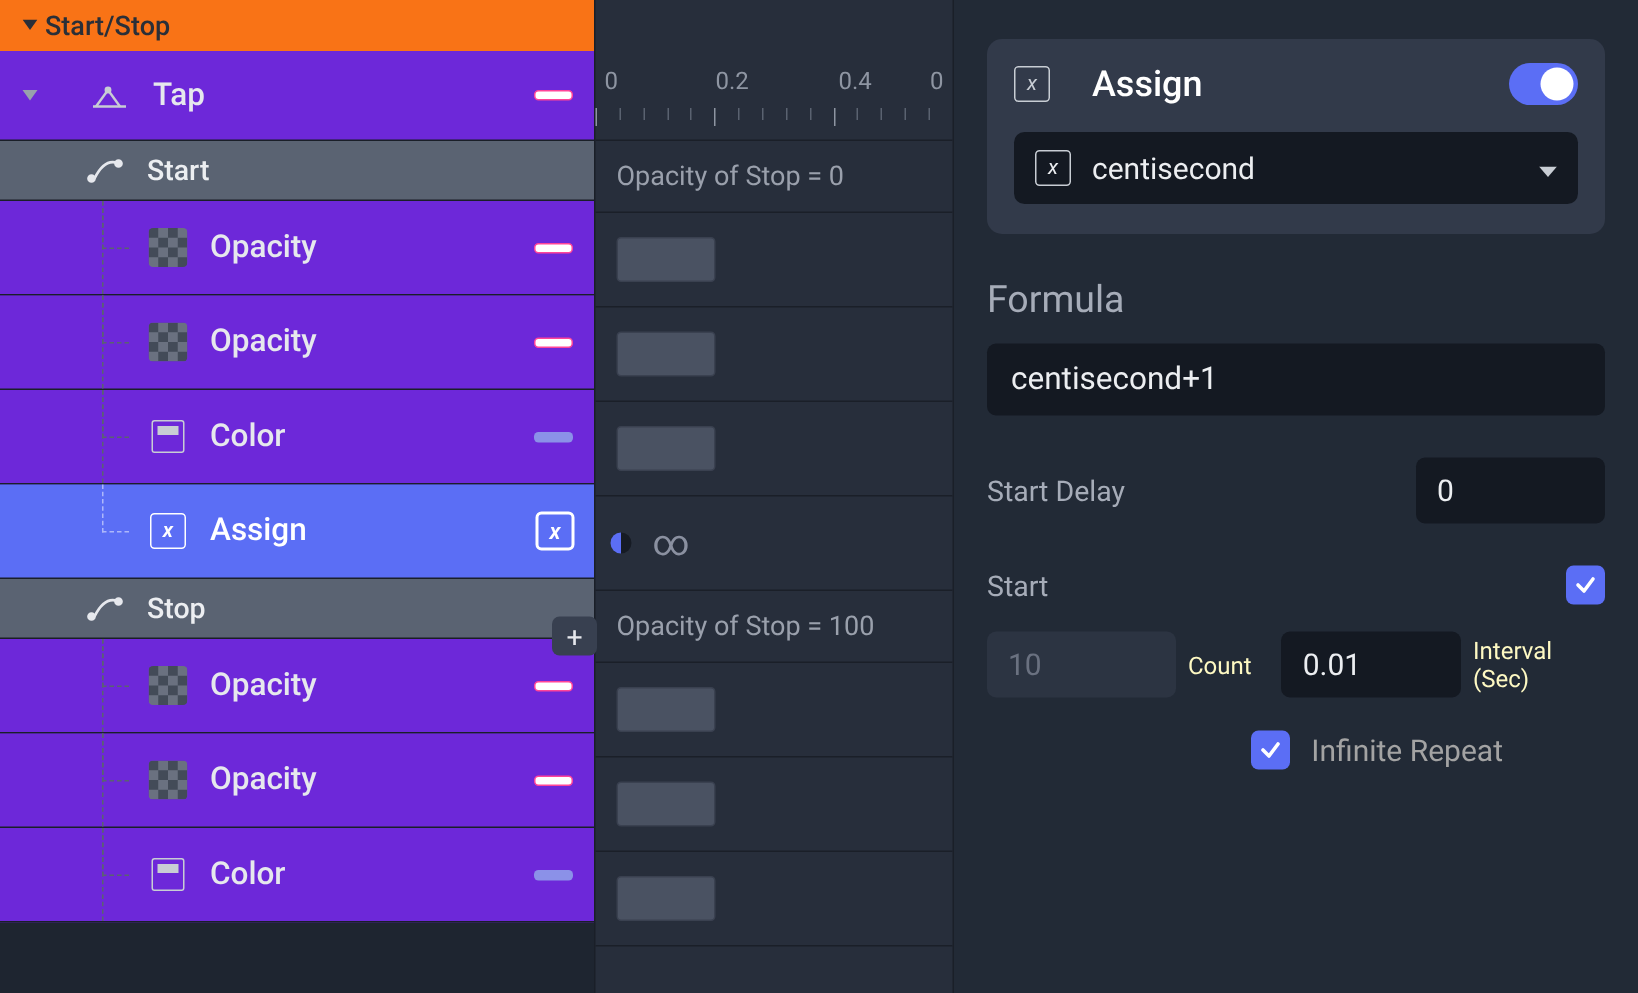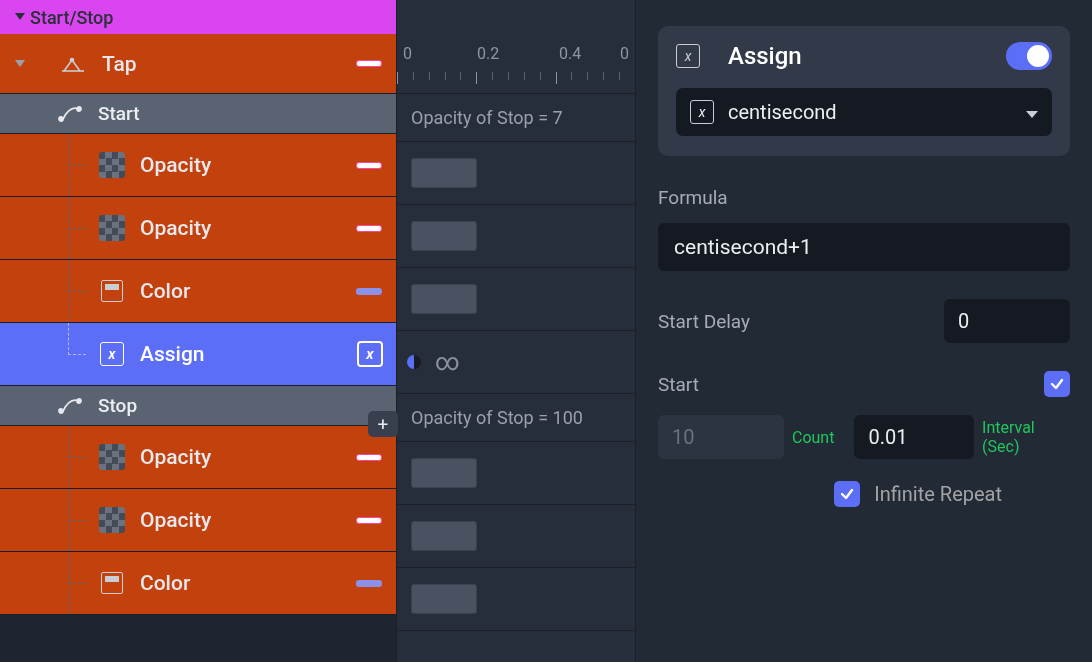--- a/index.html
+++ b/index.html
@@ -12,32 +12,32 @@
     height: 662px;
     overflow: hidden;
     display: flex;
   }
   .left-panel { width: 396px; display: flex; flex-direction: column; }
   .mid-panel  { width: 240px; background: #272e3b; border-left: 1px solid #1a1f28; border-right: 1px solid #1a1f28; display: flex; flex-direction: column; }
   .right-panel{ flex: 1; background: #222a36; display: flex; flex-direction: column; padding-bottom: 10px; }
 
   .header-row {
     height: 34px;
-    background: #d946ef;
+    background: #f97316;
     color: #2a2f38;
     display: flex; align-items: center;
     padding-left: 10px;
     font-weight: 500;
     font-size: 18px;
   }
   .disclosure { width: 20px; display: inline-flex; justify-content: center; }
 
   .row {
     height: 63px;
-    background: #c2410c;
+    background: #6d28d9;
     border-bottom: 1px solid #1a1f28;
     display: flex; align-items: center;
     position: relative;
   }
   .row.root { height: 60px; }
   .row.group { background: #5a6372; height: 40px; }
   .row.selected { background: #5b6ef5; color: #fff; }
   .row .indent-line {
     position: absolute; left: 68px; top: 0; bottom: 0;
     border-left: 1px dashed #5a6270;
@@ -121,39 +121,39 @@
   .var-dropdown {
     margin-top:18px; height:48px; background:#141922; border-radius:7px;
     display:flex; align-items:center; padding:0 14px; color:#eceef1; font-size:20px;
   }
   .var-dropdown .chev { margin-left:auto; }
   .var-ilabel {
     width:24px; height:24px; border:1.5px solid #c8cdd4; border-radius:3px;
     display:flex; align-items:center; justify-content:center; font-style:italic; font-size:14px; margin-right:14px;
   }
 
-  .field-label { color:#a6acb8; font-size:19px; margin: 30px 22px 0 22px; }
+  .field-label { color:#a6acb8; font-size:25px; margin: 30px 22px 0 22px; }
   .formula-box {
     margin: 14px 22px 0 22px; height:48px; background:#141922; border-radius:6px;
     display:flex; align-items:center; padding:0 16px; color:#eceef1; font-size:21px;
   }
   .row-inline { display:flex; align-items:center; margin:28px 22px 0 22px; }
   .row-inline .lbl { flex:1; color:#a6acb8; font-size:19px; }
   .num-box { width:126px; height:44px; background:#141922; border-radius:6px; display:flex; align-items:center; padding:0 14px; color:#eceef1; font-size:20px;}
 
   .checkbox {
     width:26px; height:26px; border-radius:5px; background:#5b6ef5;
     display:flex; align-items:center; justify-content:center;
   }
   .checkbox svg { width:16px; height:16px; }
 
   .repeat-inputs { display:flex; gap:20px; margin:18px 22px 0 22px; justify-content:flex-end; }
   .repeat-inputs .col { display:flex; flex-direction:row; align-items:center; gap:8px; }
   .repeat-inputs .num-box.disabled { background:#2c3442; color:#6a7180; }
-  .repeat-inputs .sub { color:#22c55e; font-size:16px; }
+  .repeat-inputs .sub { color:#fef9c3; font-size:16px; }
 
   .inf-row { display:flex; align-items:center; gap:14px; margin:22px 22px 0 22px; justify-content:flex-end; padding-right: 68px;}
   .inf-row .txt { color:#a3a3a3; font-size:20px;}
   .checker {
     width:26px; height:26px;
     background:
       conic-gradient(#6a7180 25%, #434b58 0 50%, #6a7180 0 75%, #434b58 0);
     background-size: 13px 13px;
     border-radius:3px;
   }
@@ -297,21 +297,21 @@
         <span></span>
       <span class="major"></span>
         <span></span>
         <span></span>
         <span></span>
         <span></span>
     </div>
   </div>
 
   <div class="mid-row group">
-    <span>Opacity of Stop = 7</span>
+    <span>Opacity of Stop = 0</span>
   </div>
   <div class="mid-row">
       <span class="chip"></span>
     </div>
   <div class="mid-row">
       <span class="chip"></span>
     </div>
   <div class="mid-row">
       <span class="chip"></span>
     </div>

